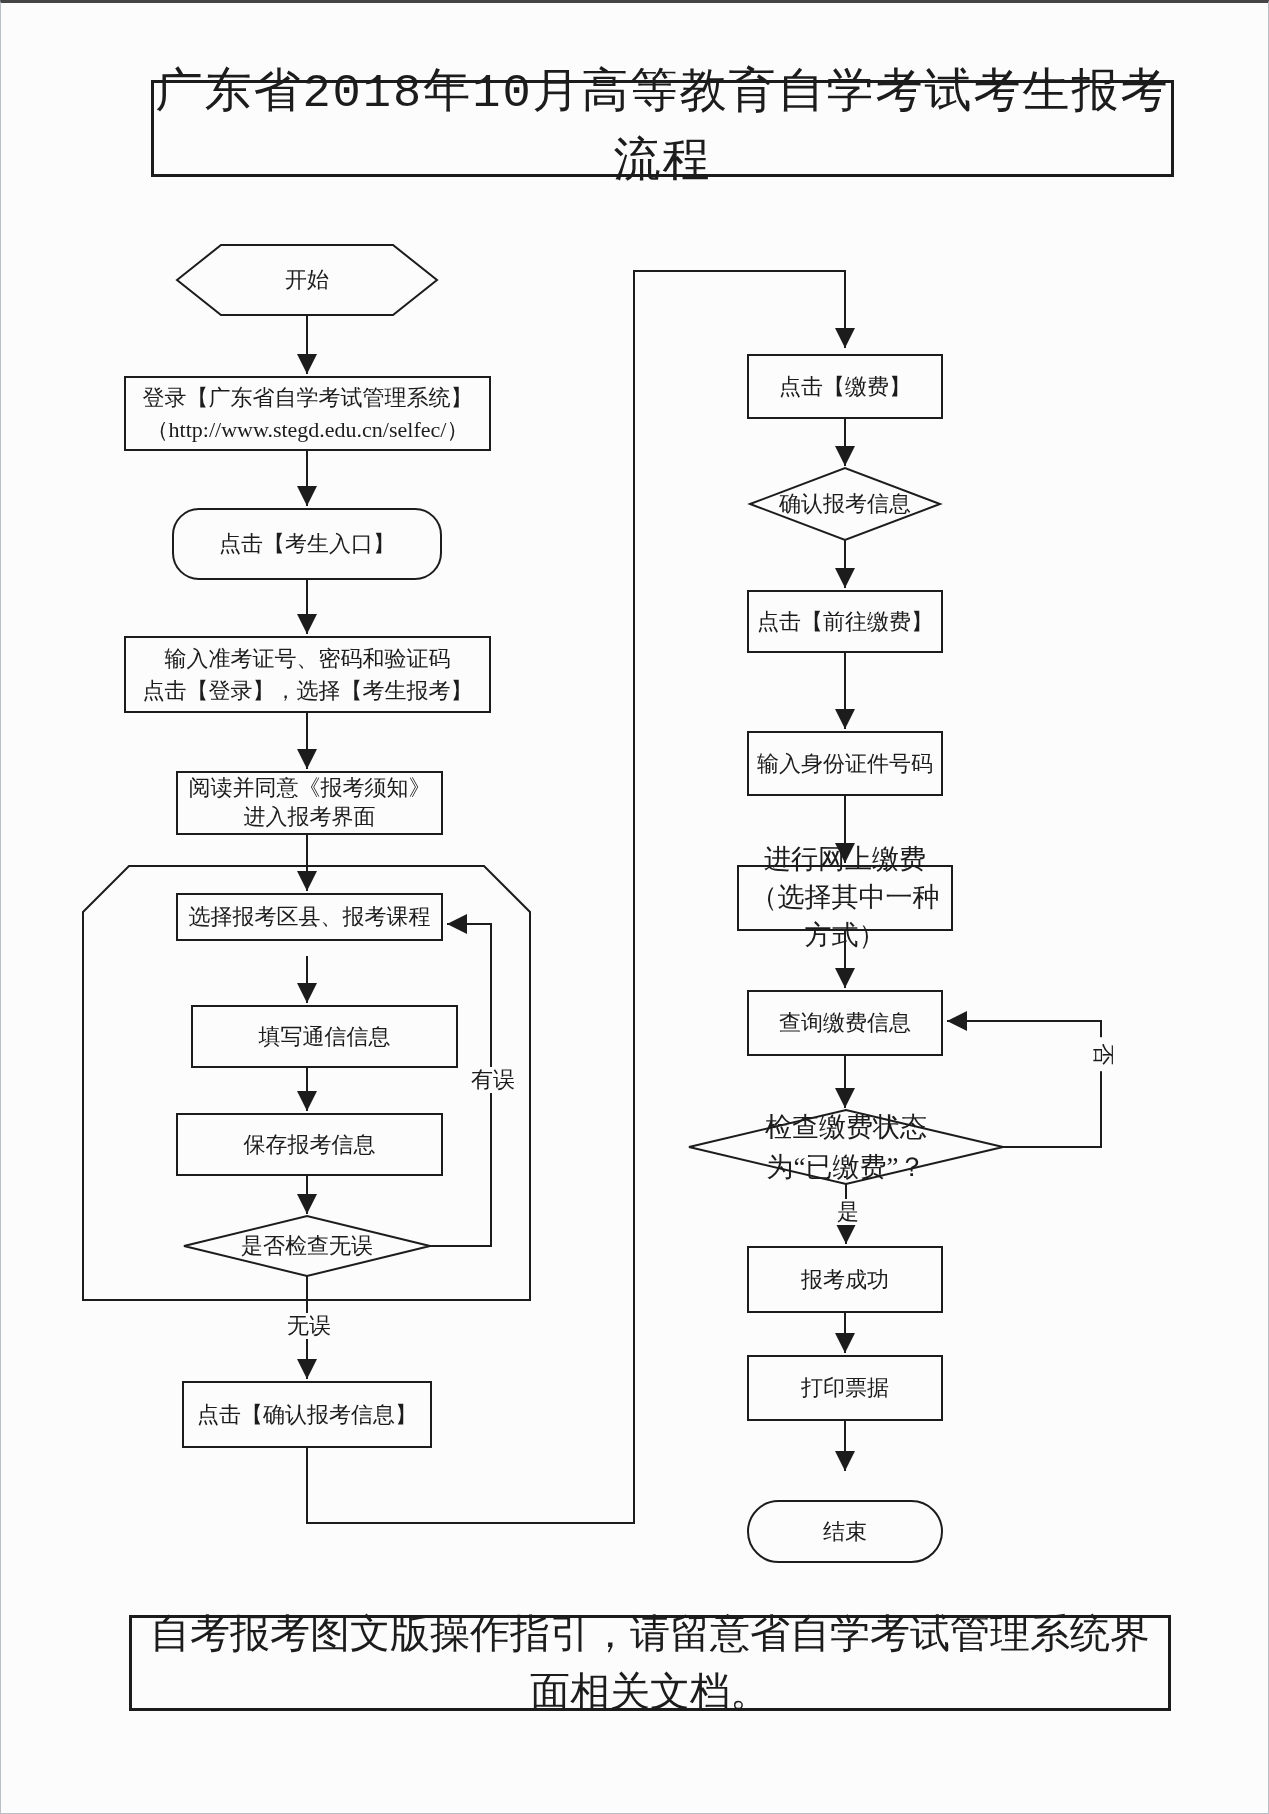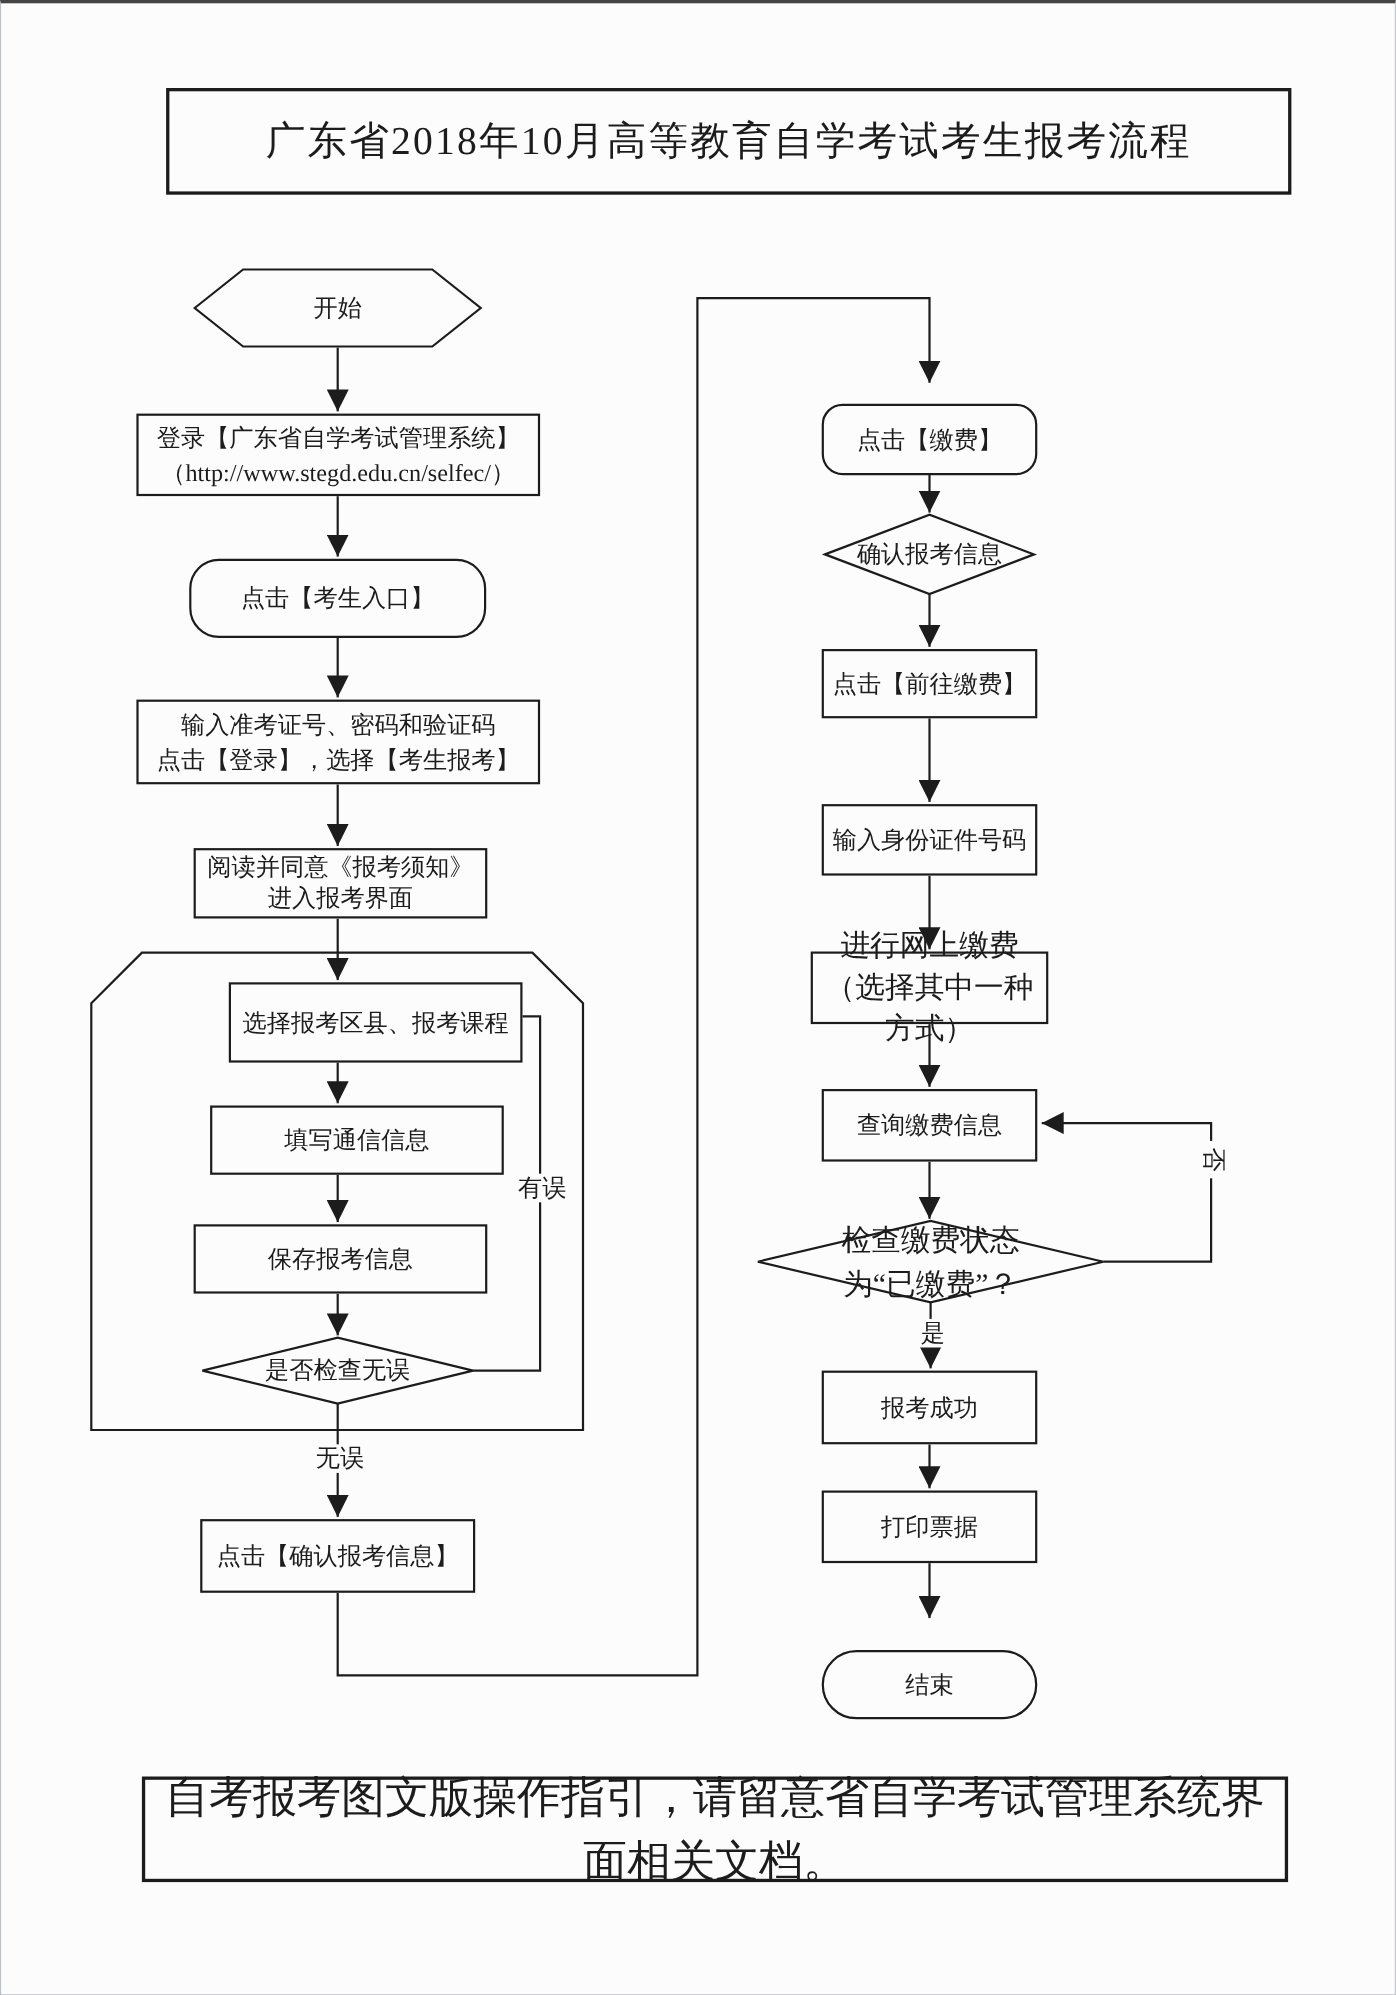--- a/index.html
+++ b/index.html
@@ -18,21 +18,21 @@
   .lines{position:absolute;left:0;top:0;width:1269px;height:1814px;z-index:1;}
   .node{
     position:absolute;z-index:2;
     display:flex;flex-direction:column;align-items:center;justify-content:center;
     text-align:center;font-size:22px;line-height:1.45;
     box-sizing:border-box;
   }
   .box{border:2px solid #1c1c1c;background:#fcfcfc;}
   .thick{border-width:3px;}
   .stadium{border-radius:32px;}
-  .title-box{font-size:36px;letter-spacing:2px;}
+  .title-box{font-size:47px;letter-spacing:2px;font-family:Liberation Mono, monospace;}
   .footer-box{font-size:40px;}
   .shape-label{background:transparent;}
   .small{font-size:27px;line-height:1.5;}
   .edge-label{
     position:absolute;z-index:3;background:#fcfcfc;
     font-size:22px;text-align:center;padding:0 2px;line-height:1.2;
   }
   .rot90{transform:rotate(90deg);}
 </style>
 </head>
@@ -104,41 +104,41 @@
   <div class="node box" style="left:123px;top:633px;width:367px;height:77px;">
     <span>输入准考证号、密码和验证码</span>
     <span>点击【登录】，选择【考生报考】</span>
   </div>
 
   <div class="node box" style="left:175px;top:768px;width:267px;height:64px;line-height:1.3;">
     <span>阅读并同意《报考须知》</span>
     <span>进入报考界面</span>
   </div>
 
-  <div class="node box" style="left:175px;top:890px;width:267px;height:73px;margin-left:32px;">
+  <div class="node box" style="left:175px;top:890px;width:267px;height:48px;">
     <span>选择报考区县、报考课程</span>
   </div>
 
   <div class="node box" style="left:175px;top:1002px;width:267px;height:63px;margin-left:15px;">
     <span>填写通信信息</span>
   </div>
 
   <div class="node box" style="left:175px;top:1110px;width:267px;height:63px;">
     <span>保存报考信息</span>
   </div>
 
   <div class="node shape-label" style="left:183px;top:1213px;width:246px;height:60px;">
     <span>是否检查无误</span>
   </div>
 
   <div class="node box" style="left:181px;top:1378px;width:250px;height:67px;">
     <span>点击【确认报考信息】</span>
   </div>
 
-  <div class="node box" style="left:746px;top:364px;width:196px;height:65px;border-radius:19px;">
+  <div class="node box" style="left:746px;top:351px;width:196px;height:65px;">
     <span>点击【缴费】</span>
   </div>
 
   <div class="node shape-label" style="left:749px;top:465px;width:190px;height:72px;">
     <span>确认报考信息</span>
   </div>
 
   <div class="node box" style="left:746px;top:587px;width:196px;height:63px;text-align:center;">
     <span>点击【前往缴费】</span>
   </div>

